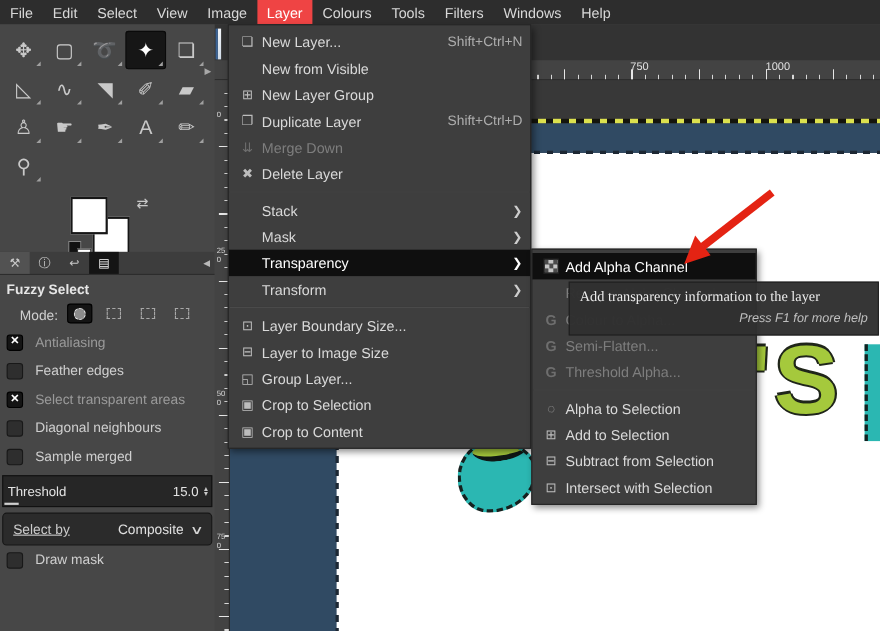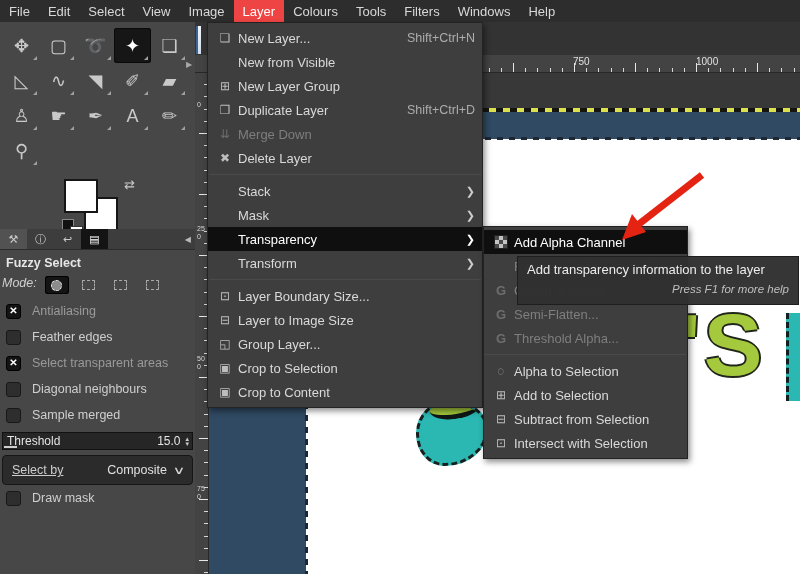--- a/index.html
+++ b/index.html
@@ -38,34 +38,34 @@
   #dock-tabs { position:absolute; left:0; top:207px; width:195px; height:21px;
     background:#3d3d3d; border-bottom:1px solid #2c2c2c; display:flex; align-items:stretch; }
   .dtab { width:27px; display:flex; align-items:center; justify-content:center;
     font-size:11px; color:#c9c9c9; }
   .dtab.selected { background:#525252; }
   .dtab.dark { background:#141414; color:#fff; }
   #dock-collapse { margin-left:auto; margin-right:4px; align-self:center; font-size:8px; color:#b9b9b9; }
   
   #tool-options { position:absolute; left:0; top:230px; width:195px; }
   #to-title { font-weight:bold; font-size:12.5px; color:#e6e6e6; padding:4px 6px 2px 6px; }
-  #mode-row { display:flex; align-items:flex-start; padding:4px 2px; gap:8px;font-style:italic; }
+  #mode-row { display:flex; align-items:flex-end; padding:4px 18px; gap:8px; }
   #mode-label { font-size:12.5px; color:#cfcfcf; }
   .modebtn { width:24px; height:18px; border-radius:3px; display:flex; align-items:center; justify-content:center; }
   .modebtn .mshape { width:13px; height:10px; border:1px dashed #a8a8a8; }
   .modebtn.active { background:#141414; box-shadow:inset 0 0 0 1px #000; }
   .modebtn.active .mshape { width:11px; height:11px; border-radius:50%; background:#8c8c8c; border-color:#e6e6e6; }
   .cb-row { display:flex; align-items:center; height:26px; padding:0 6px; }
   .cb-box { width:15px; height:15px; border-radius:3px; margin-right:11px;
     background:#2e2e2e; border:1px solid #181818; display:flex; align-items:center; justify-content:center;
     font-size:10px; font-weight:bold; color:#ffffff; line-height:1; }
   .cb-row.checked .cb-box { background:#141414; border-color:#000; }
   .cb-label { font-size:12.5px; color:#cfcfcf; }
   .cb-row.checked .cb-label { color:#9a9a9a; }
-  #threshold-row { position:relative; margin:4px 2px 0 2px; height:18px; background:#262626;
+  #threshold-row { position:relative; margin:4px 2px 0 2px; height:29px; background:#262626;
     border:1px solid #111; display:flex; align-items:center; }
   #threshold-row::before { content:""; position:absolute; left:1px; bottom:1px; width:13px; height:2px; background:#d0d0d0; }
   #threshold-label { font-size:12px; color:#e3e3e3; padding-left:4px; }
   #threshold-value { margin-left:auto; font-size:12px; color:#e3e3e3; }
   #threshold-spin { display:flex; flex-direction:column; padding:0 3px 0 5px; color:#c9c9c9; }
   #threshold-spin span { font-size:7px; line-height:5px; }
   #selectby-row { margin:5px 2px 0 2px; height:30px; background:#2b2b2b; border:1px solid #161616;
     border-radius:4px; display:flex; align-items:center; padding:0 9px; }
   #selectby-label { font-size:12.5px; color:#cccccc;text-decoration:underline; }
   #selectby-value { margin-left:auto; font-size:12.5px; color:#e0e0e0; }
@@ -124,21 +124,21 @@
   .marrow { margin-left:auto; font-size:11px; color:#cdcdcd; }
   .mrow.hl .marrow { color:#fff; }
   .msep { height:1px; background:#2a2a2a; border-bottom:1px solid #4a4a4a; margin:4px 1px; }
   .checker { display:inline-block; width:14px; height:14px; margin:0 6px 0 3px;
     background:conic-gradient(#c4c4c4 0 25%, #4a4a4a 0 50%, #c4c4c4 0 75%, #4a4a4a 0);
     background-size:8px 8px; border:1px solid #222; }
   .gicon { font-weight:bold; font-size:13px; color:#8d8d8d; }
   
   #tooltip { position:absolute; left:517px; top:256px; width:282px; height:49px;
     background:rgba(48,48,48,0.97); border:1px solid #1e1e1e; z-index:45; padding:5px 9px 0 9px; }
-  #tooltip-text { font-size:13px; color:#ececec; }
+  #tooltip-text { font-size:13px; color:#ececec;font-family:Liberation Serif, serif; }
   #tooltip-hint { font-size:11.5px; font-style:italic; color:#bfbfbf; text-align:right; margin-top:6px; }
   
   #red-arrow { position:absolute; left:612px; top:170px; z-index:50; }
   #corner-tri { position:absolute; left:186px; top:60px; font-size:8px; color:#a8a8a8; z-index:3; }
 </style>
 </head>
 <body>
 
 <div id="app">
 

